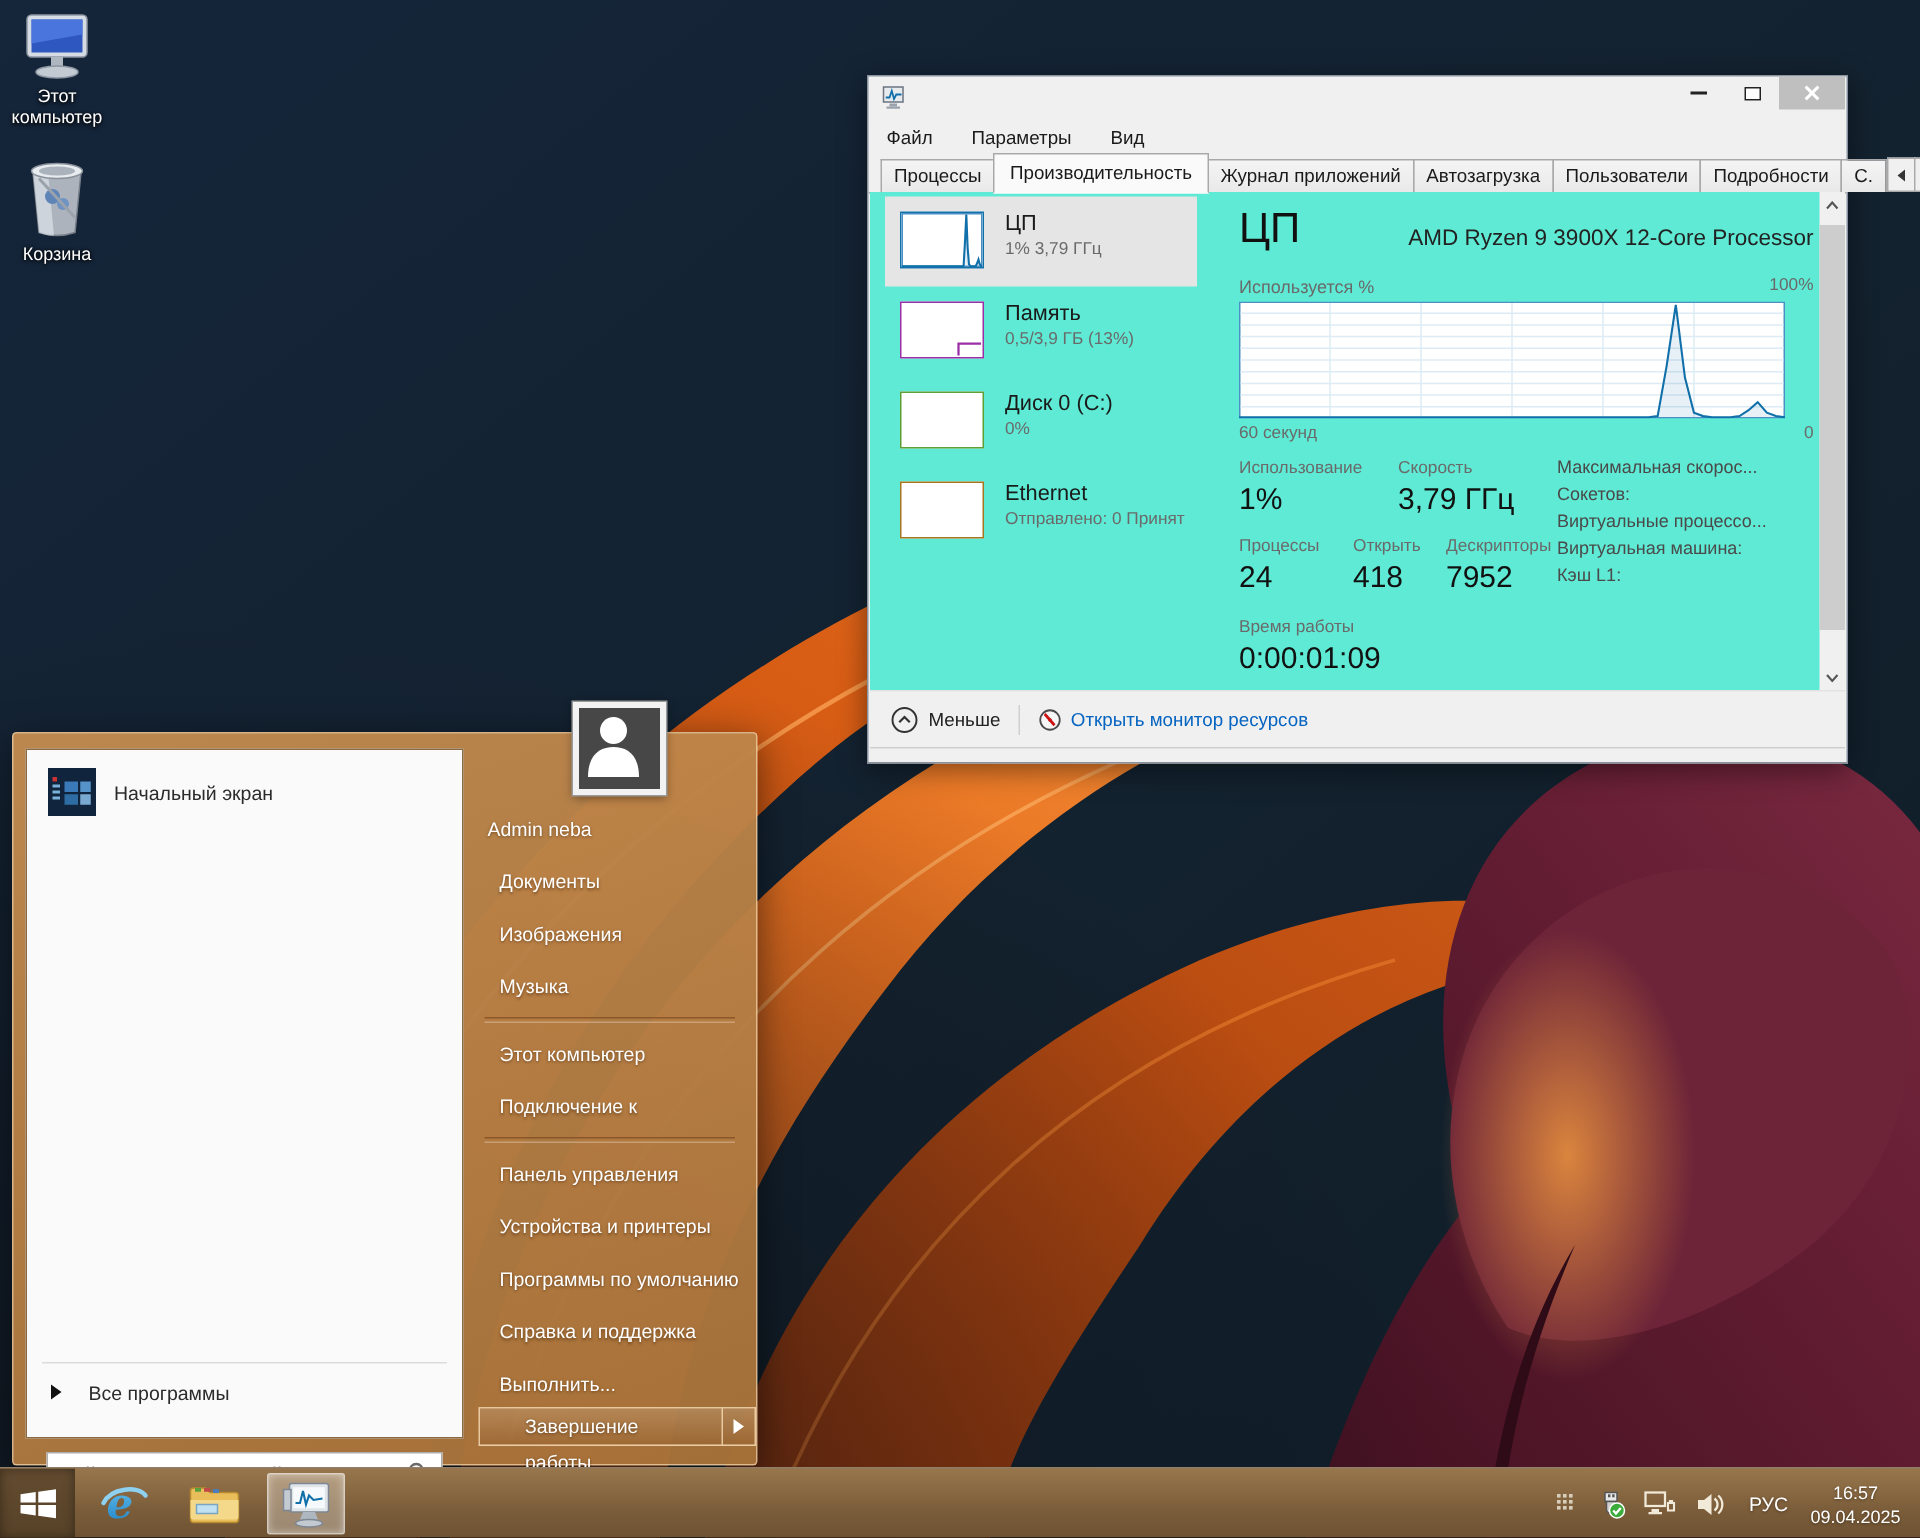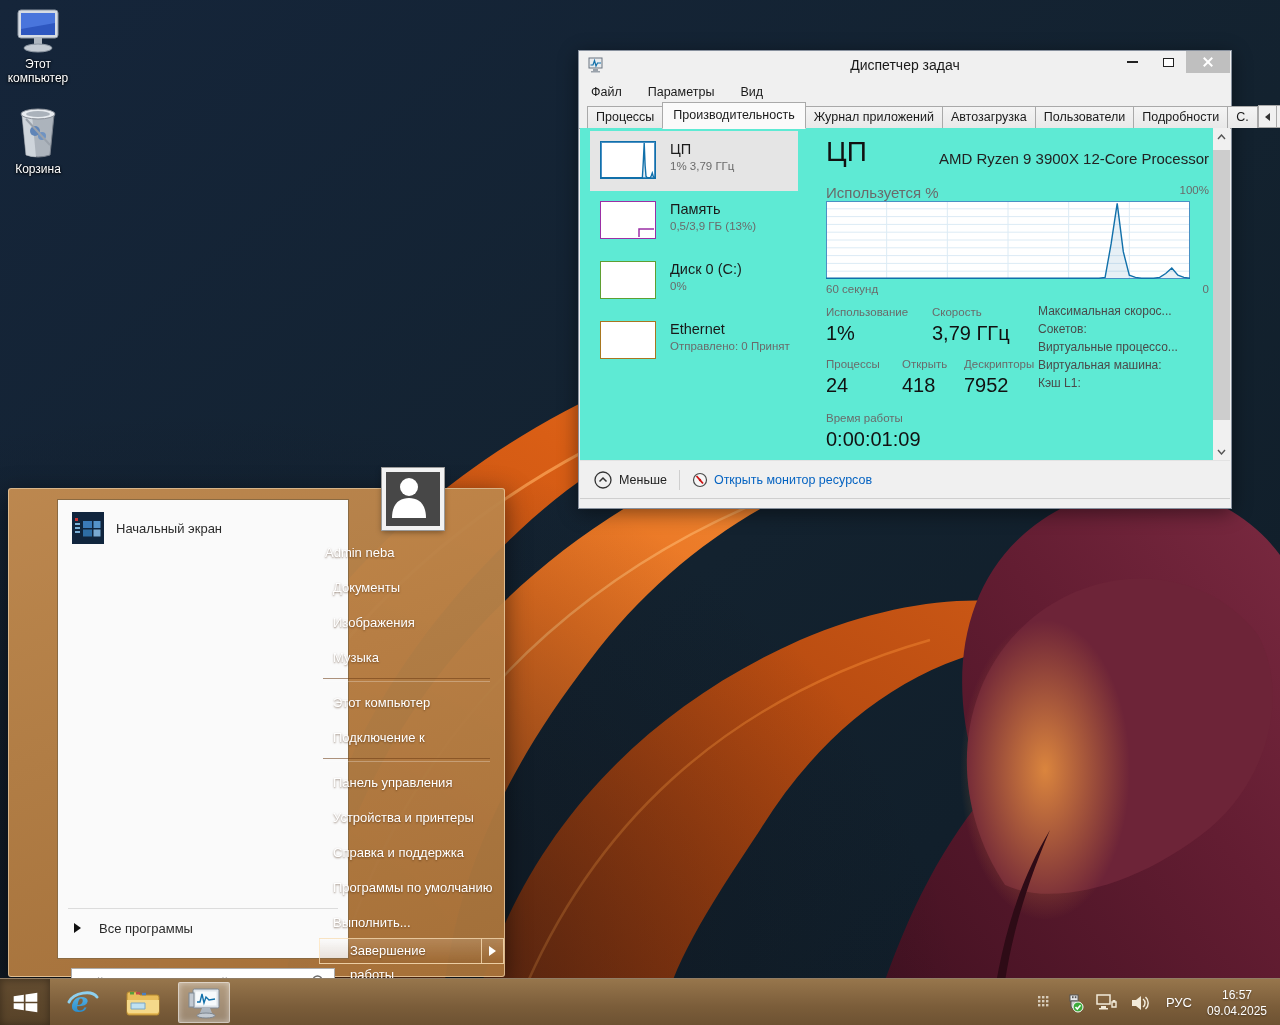--- a/index.html
+++ b/index.html
@@ -52,21 +52,21 @@
   .thumb{position:absolute;left:10px;top:10px;width:56px;height:38px;background:#fff;
     border:1px solid;box-sizing:border-box;}
   .thumb svg{display:block;}
   .side-text{position:absolute;left:80px;top:10px;right:2px;}
   .side-name{font-size:14.5px;color:#1a1a1a;}
   .side-detail{font-size:11.5px;color:#6a6a6a;margin-top:3px;white-space:nowrap;overflow:hidden;}
   
   #tm-main{position:absolute;left:232px;top:0;right:18px;bottom:0;}
   #cpu-head{position:absolute;left:14px;top:8px;font-size:28px;color:#111;}
   #cpu-proc{position:absolute;right:3px;top:22px;font-size:15px;color:#222;}
-  #g-lab-tl{position:absolute;left:14px;top:56px;font-size:15px;color:#6a6a6a;}
+  #g-lab-tl{position:absolute;left:14px;top:56px;font-size:12px;color:#6a6a6a;}
   #g-lab-tr{position:absolute;right:3px;top:56px;font-size:11.5px;color:#6a6a6a;}
   #cpu-chart{position:absolute;left:14px;top:73px;}
   #g-lab-bl{position:absolute;left:14px;top:155px;font-size:11.5px;color:#6a6a6a;}
   #g-lab-br{position:absolute;right:3px;top:155px;font-size:11.5px;color:#6a6a6a;}
   .stat-label{position:absolute;font-size:11.5px;color:#6a6a6a;}
   .stat-value{position:absolute;font-size:20px;color:#111;}
   .info-line{position:absolute;left:226px;font-size:12px;color:#4a4a4a;white-space:nowrap;}
 
   
   #tm-scroll{position:absolute;right:1px;top:77px;width:17px;height:332px;background:#f0f0f0;}
@@ -80,21 +80,21 @@
   #less-btn{display:flex;align-items:center;gap:7px;margin-left:14px;font-size:12.5px;color:#222;}
   .vsep{width:1px;height:20px;background:#cfcfcf;margin:0 12px;}
   #resmon-link{display:flex;align-items:center;gap:6px;font-size:12.5px;color:#0563c1;}
 
   
   #startmenu{position:absolute;left:8px;top:488px;width:497px;height:489px;
     background:linear-gradient(160deg,rgba(196,140,80,.96),rgba(168,114,58,.96));
     border:1px solid rgba(255,235,200,.55);box-shadow:0 6px 24px rgba(0,0,0,.5);
     box-sizing:border-box;border-radius:3px;}
   #sm-left{position:absolute;left:8px;top:10px;width:292px;height:460px;background:#fafafa;
-    border:1px solid #8a6a42;box-sizing:border-box;margin-left:40px;}
+    border:1px solid #8a6a42;box-sizing:border-box;}
   .sm-left-item{position:absolute;left:6px;right:6px;top:8px;height:40px;display:flex;align-items:center;gap:12px;
     padding-left:8px;font-size:13px;color:#2b2b2b;}
   #sm-divider{position:absolute;left:10px;right:10px;top:408px;height:1px;background:#dcdcdc;}
   #sm-allprog{position:absolute;left:6px;right:6px;top:414px;height:28px;display:flex;align-items:center;
     font-size:13px;color:#2b2b2b;}
   #sm-allprog .tri{width:0;height:0;border-top:5px solid transparent;border-bottom:5px solid transparent;
     border-left:7px solid #111;margin:0 18px 0 10px;}
   #sm-search{position:absolute;left:13px;right:13px;bottom:-38px;height:28px;}
   #sm-search input{width:100%;height:100%;box-sizing:border-box;border:1px solid #b2a globalization;}
   #sm-search input{border:1px solid #adadad;padding:0 30px 0 8px;font-size:13px;color:#444;
@@ -211,21 +211,20 @@
 </div>
 
 <div id="tm">
   <div id="tm-titlebar">
     <svg id="tm-appicon" width="17" height="17" viewBox="0 0 17 17">
       <rect x="1" y="1" width="13" height="10" fill="#e8ebee" stroke="#6b7480"></rect>
       <polyline points="2.5,8 5,8 6.5,3.5 8,9 9.5,6 13,6" fill="none" stroke="#1170aa" stroke-width="1.2"></polyline>
       <rect x="5" y="12" width="5" height="2" fill="#9aa2ab"></rect>
           <rect x="3" y="14" width="9" height="1.5" fill="#9aa2ab"></rect>
     </svg>
-    <div id="tm-title">Диспетчер задач</div>
     <div class="winbtns">
       <div class="winbtn">
             <div class="bar"></div>
           </div>
       <div class="winbtn">
             <div class="box"></div>
           </div>
       <div class="winbtn close">
             <div class="xwrap">
               <i></i>
@@ -424,22 +423,22 @@
     <div class="sm-r-item sm-r-user">Admin neba</div>
     <div class="sm-r-item">Документы</div>
     <div class="sm-r-item">Изображения</div>
     <div class="sm-r-item">Музыка</div>
     <div class="sm-r-div"></div>
     <div class="sm-r-item">Этот компьютер</div>
     <div class="sm-r-item">Подключение к</div>
     <div class="sm-r-div"></div>
     <div class="sm-r-item">Панель управления</div>
     <div class="sm-r-item">Устройства и принтеры</div>
+    <div class="sm-r-item">Программы по умолчанию</div>
     <div class="sm-r-item">Справка и поддержка</div>
-    <div class="sm-r-item">Программы по умолчанию</div>
     <div class="sm-r-item">Выполнить...</div>
     <div id="sm-shutdown">
       <div class="main">Завершение работы</div>
       <div class="arrow">
             <div class="tri"></div>
           </div>
     </div>
   </div>
 </div>
 

